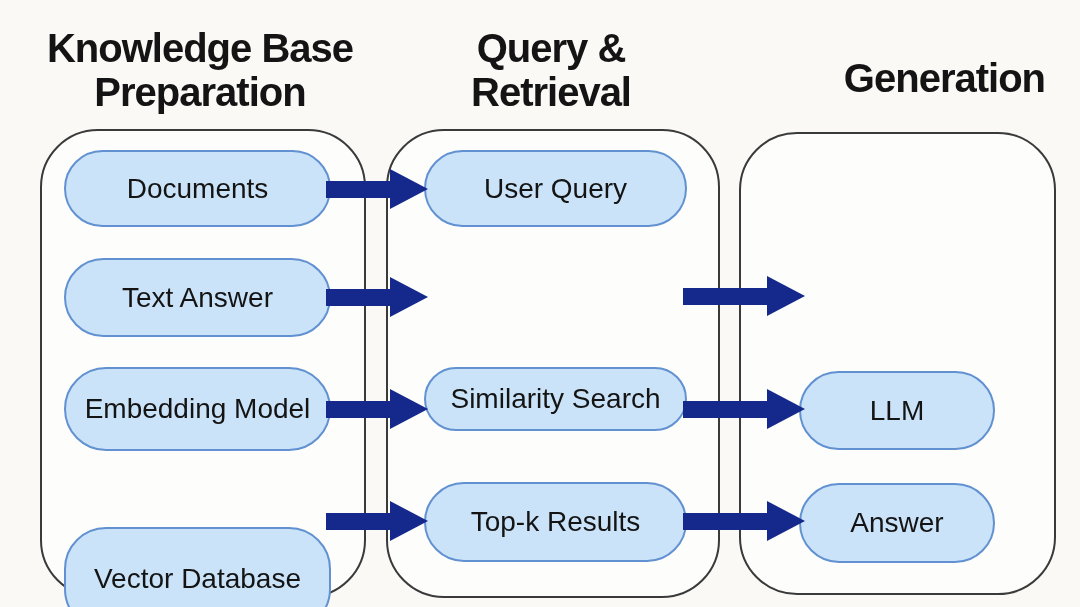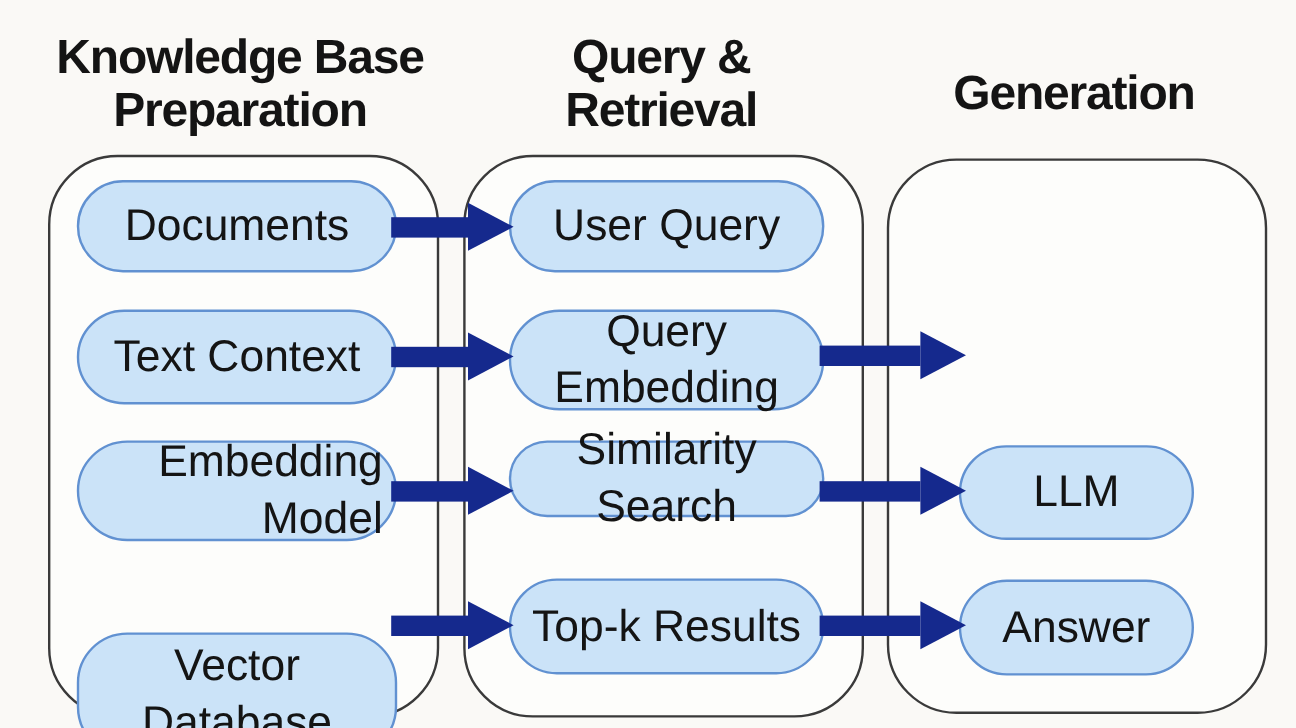--- a/index.html
+++ b/index.html
@@ -42,21 +42,21 @@
   }
   .node{
     position:absolute;
     display:flex;
     align-items:center;
     justify-content:center;
     text-align:center;
     background:var(--node-fill);
     border:2px solid var(--node-border);
     border-radius:42px;
-    font-size:37px;
+    font-size:28px;
     line-height:1.26;
     color:var(--text);
     z-index:2;
     padding:0 10px;
     box-sizing:border-box;
   }
   .node.sq{ border-radius:36px; }
   .arrow{
     position:absolute;
     display:flex;
@@ -76,33 +76,32 @@
     border-left:38px solid var(--arrow);
   }
 </style>
 </head>
 <body>
 
 <div id="stage">
 
   <div class="col-title" style="left:18px; top:26px; width:364px;">Knowledge Base Preparation</div>
   <div class="col-title" style="left:431px; top:26px; width:240px;">Query &amp; Retrieval</div>
-  <div class="col-title" style="left:745px; top:56px; width:300px;">Generation</div>
+  <div class="col-title" style="left:745px; top:56px; width:300px;text-align:right;">Generation</div>
 
   <div class="container" style="left:40px; top:129px; width:322px; height:465px;"></div>
   <div class="container" style="left:386px; top:129px; width:330px; height:465px;"></div>
   <div class="container" style="left:739px; top:132px; width:313px; height:459px;"></div>
 
   <div class="node" style="left:64px; top:150px; width:267px; height:77px;">Documents</div>
-  <div class="node" style="left:64px; top:258px; width:267px; height:79px;">Text Context</div>
+  <div class="node" style="left:64px; top:258px; width:267px; height:79px;">Text Answer</div>
   <div class="node" style="left:64px; top:367px; width:267px; height:84px;text-align:right;">Embedding Model</div>
   <div class="node" style="left:64px; top:479px; width:267px; height:104px;margin-top:48px;">Vector Database</div>
 
   <div class="node" style="left:424px; top:150px; width:263px; height:77px;">User Query</div>
-  <div class="node" style="left:424px; top:258px; width:263px; height:84px;">Query Embedding</div>
   <div class="node" style="left:424px; top:367px; width:263px; height:64px;">Similarity Search</div>
   <div class="node" style="left:424px; top:482px; width:263px; height:80px;">Top-k Results</div>
 
   <div class="node" style="left:799px; top:371px; width:196px; height:79px;">LLM</div>
   <div class="node" style="left:799px; top:483px; width:196px; height:80px;">Answer</div>
 
   <div class="arrow" style="left:326px; top:169px; width:102px;">
     <div class="shaft"></div>
     <div class="head"></div>
   </div>

